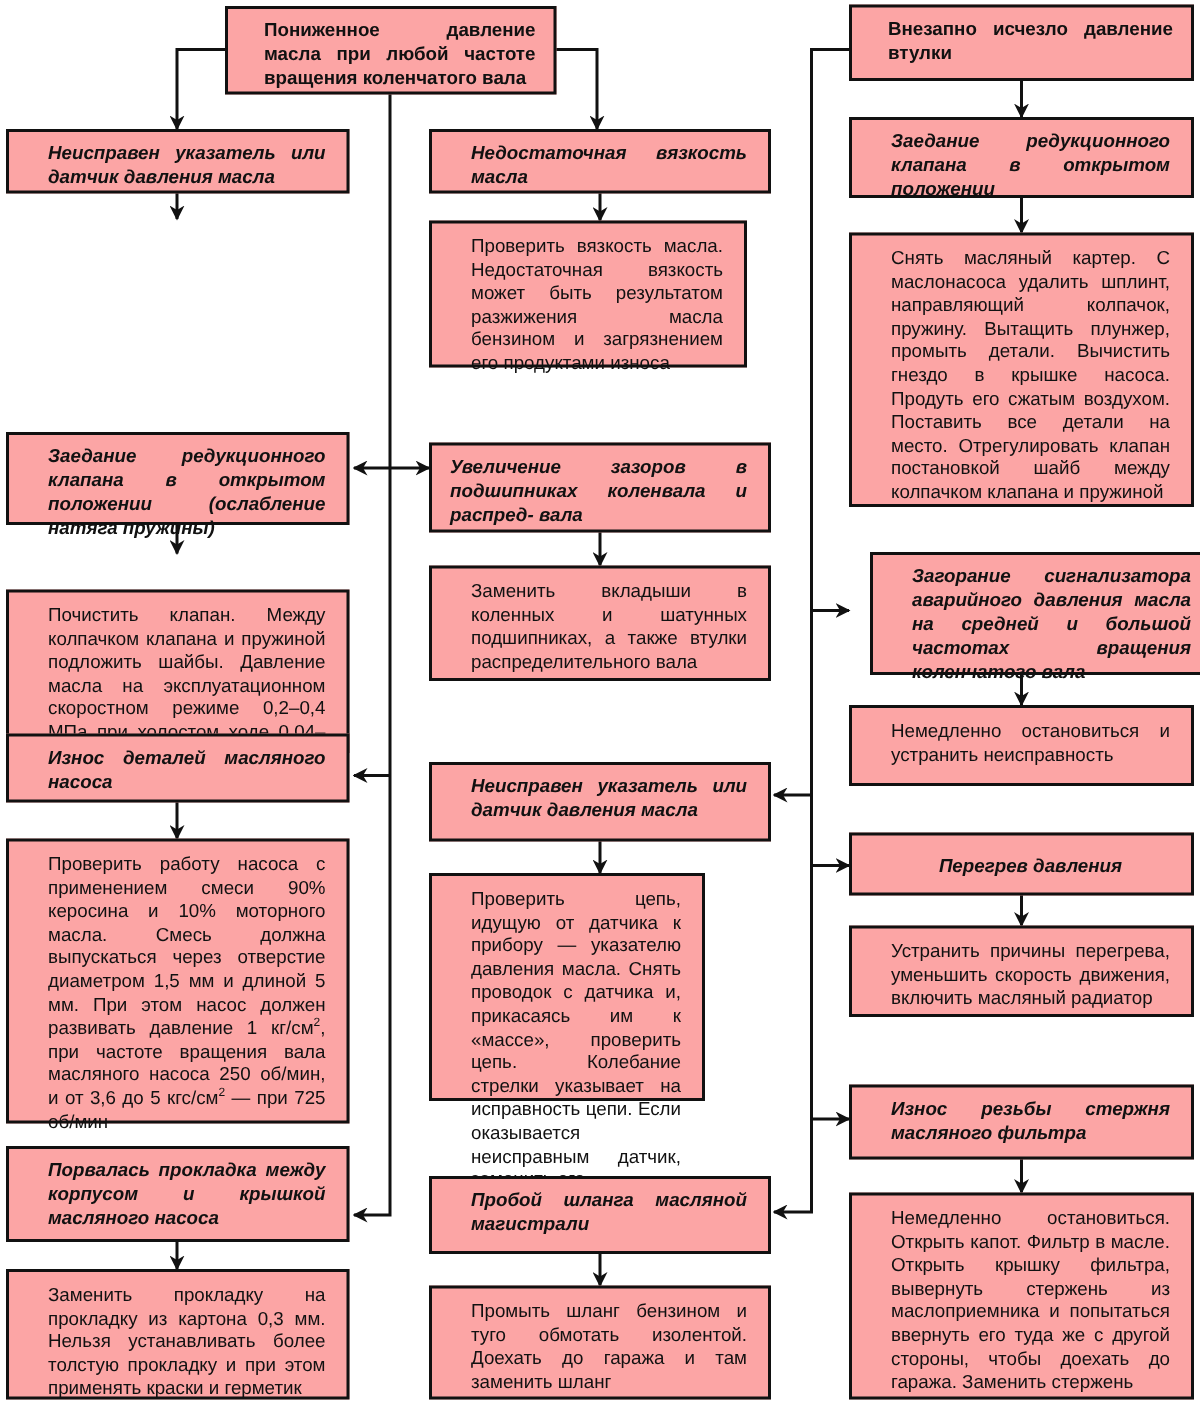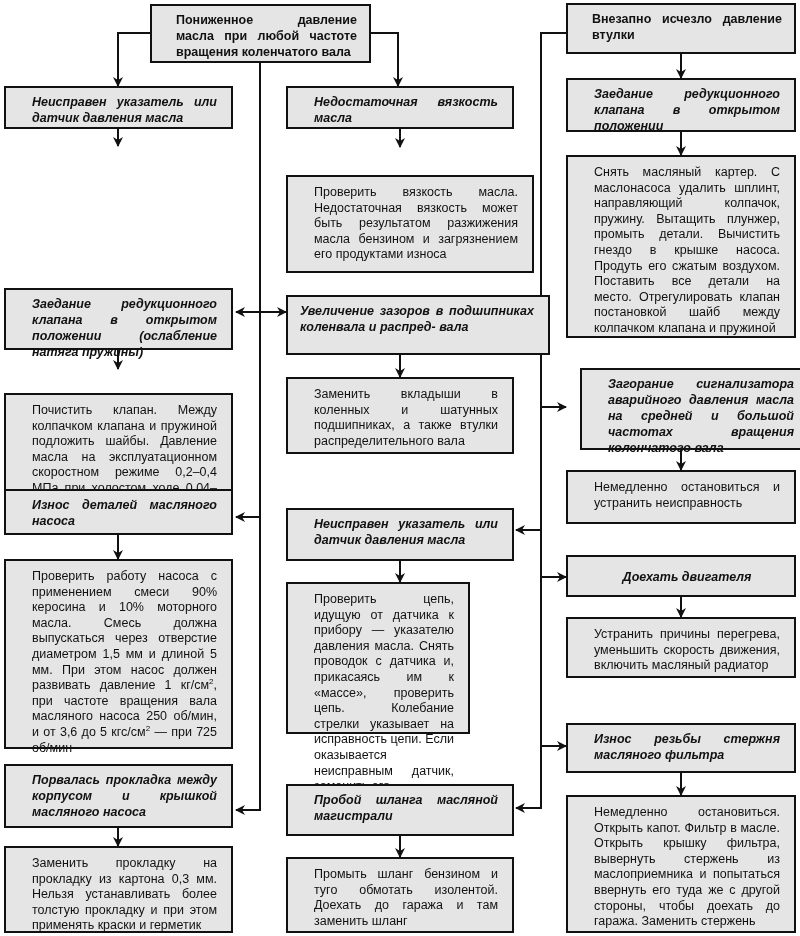--- a/index.html
+++ b/index.html
@@ -3,21 +3,21 @@
 <meta charset="utf-8">
 <style>
   html, body { margin: 0; padding: 0; background: #ffffff; }
   body { width: 800px; height: 936px; position: relative; overflow: hidden; }
   #stage { position: absolute; left: 0; top: 0; width: 800px; height: 936px; }
   svg.lines { position: absolute; left: 0; top: 0; width: 800px; height: 936px; }
   .box {
     position: absolute;
     box-sizing: border-box;
     border: 2px solid #111;
-    background: #e5e5e5;
+    background: #fca5a5;
     color: #111;
     font-family: "Liberation Sans", sans-serif;
     text-align: justify;
     text-align-last: left;
     hyphens: manual;
   }
   .box span { display: block; }
   .cause {
     font-weight: bold; font-style: italic;
     font-size: 12.5px; line-height: 16px;
@@ -105,25 +105,25 @@
   <div class="box cause" style="left:4px; top:764px; width:229px; height:64px;">
     <span>Порвалась прокладка между корпусом и крышкой масляного насоса</span>
   </div>
   <div class="box action" style="left:4px; top:846px; width:229px; height:87px;">
     <span>Заменить прокладку на прокладку из картона 0,3 мм. Нельзя устанавливать более толстую прокладку и при этом применять краски и герметик</span>
   </div>
 
   <div class="box cause" style="left:286px; top:86px; width:228px; height:43px;">
     <span>Недостаточная вязкость масла</span>
   </div>
-  <div class="box action" style="left:286px; top:147px; width:248px; height:98px;margin-top:28px;">
+  <div class="box action" style="left:286px; top:147px; width:212px; height:98px;">
     <span>Проверить вязкость масла. Недостаточная вязкость может быть результатом разжижения масла бензином и загрязнением его продуктами износа</span>
   </div>
 
-  <div class="box cause" style="left:286px; top:295px; width:264px; height:60px;padding-left:12px;">
+  <div class="box cause" style="left:286px; top:295px; width:228px; height:60px;padding-left:12px;">
     <span>Увеличение зазоров в подшипниках коленвала и распред- вала</span>
   </div>
   <div class="box action" style="left:286px; top:377px; width:228px; height:77px;">
     <span>Заменить вкладыши в коленных и шатунных подшипниках, а также втулки распределительного вала</span>
   </div>
 
   <div class="box cause" style="left:286px; top:508px; width:228px; height:53px;">
     <span>Неисправен указатель или датчик давления масла</span>
   </div>
   <div class="box action" style="left:286px; top:582px; width:184px; height:152px;">
@@ -149,21 +149,21 @@
   </div>
 
   <div class="box cause" style="left:580px; top:368px; width:230px; height:82px;">
     <span>Загорание сигнализатора аварийного давления масла на средней и большой частотах вращения коленчатого вала</span>
   </div>
   <div class="box action" style="left:566px; top:470px; width:230px; height:54px;">
     <span>Немедленно остановиться и устранить неисправность</span>
   </div>
 
   <div class="box cause center" style="left:566px; top:555px; width:230px; height:42px; padding-top:12px;">
-    <span>Доехать двигателя</span>
+    <span>Перегрев давления</span>
   </div>
   <div class="box action" style="left:566px; top:617px; width:230px; height:61px;">
     <span>Устранить причины перегрева, уменьшить скорость движения, включить масляный радиатор</span>
   </div>
 
   <div class="box cause" style="left:566px; top:723px; width:230px; height:50px;">
     <span>Износ резьбы стержня масляного фильтра</span>
   </div>
   <div class="box action" style="left:566px; top:795px; width:230px; height:138px;">
     <span>Немедленно остановиться. Открыть капот. Фильтр в масле. Открыть крышку фильтра, вывернуть стержень из маслоприемника и попытаться ввернуть его туда же с другой стороны, чтобы доехать до гаража. Заменить стержень</span>

